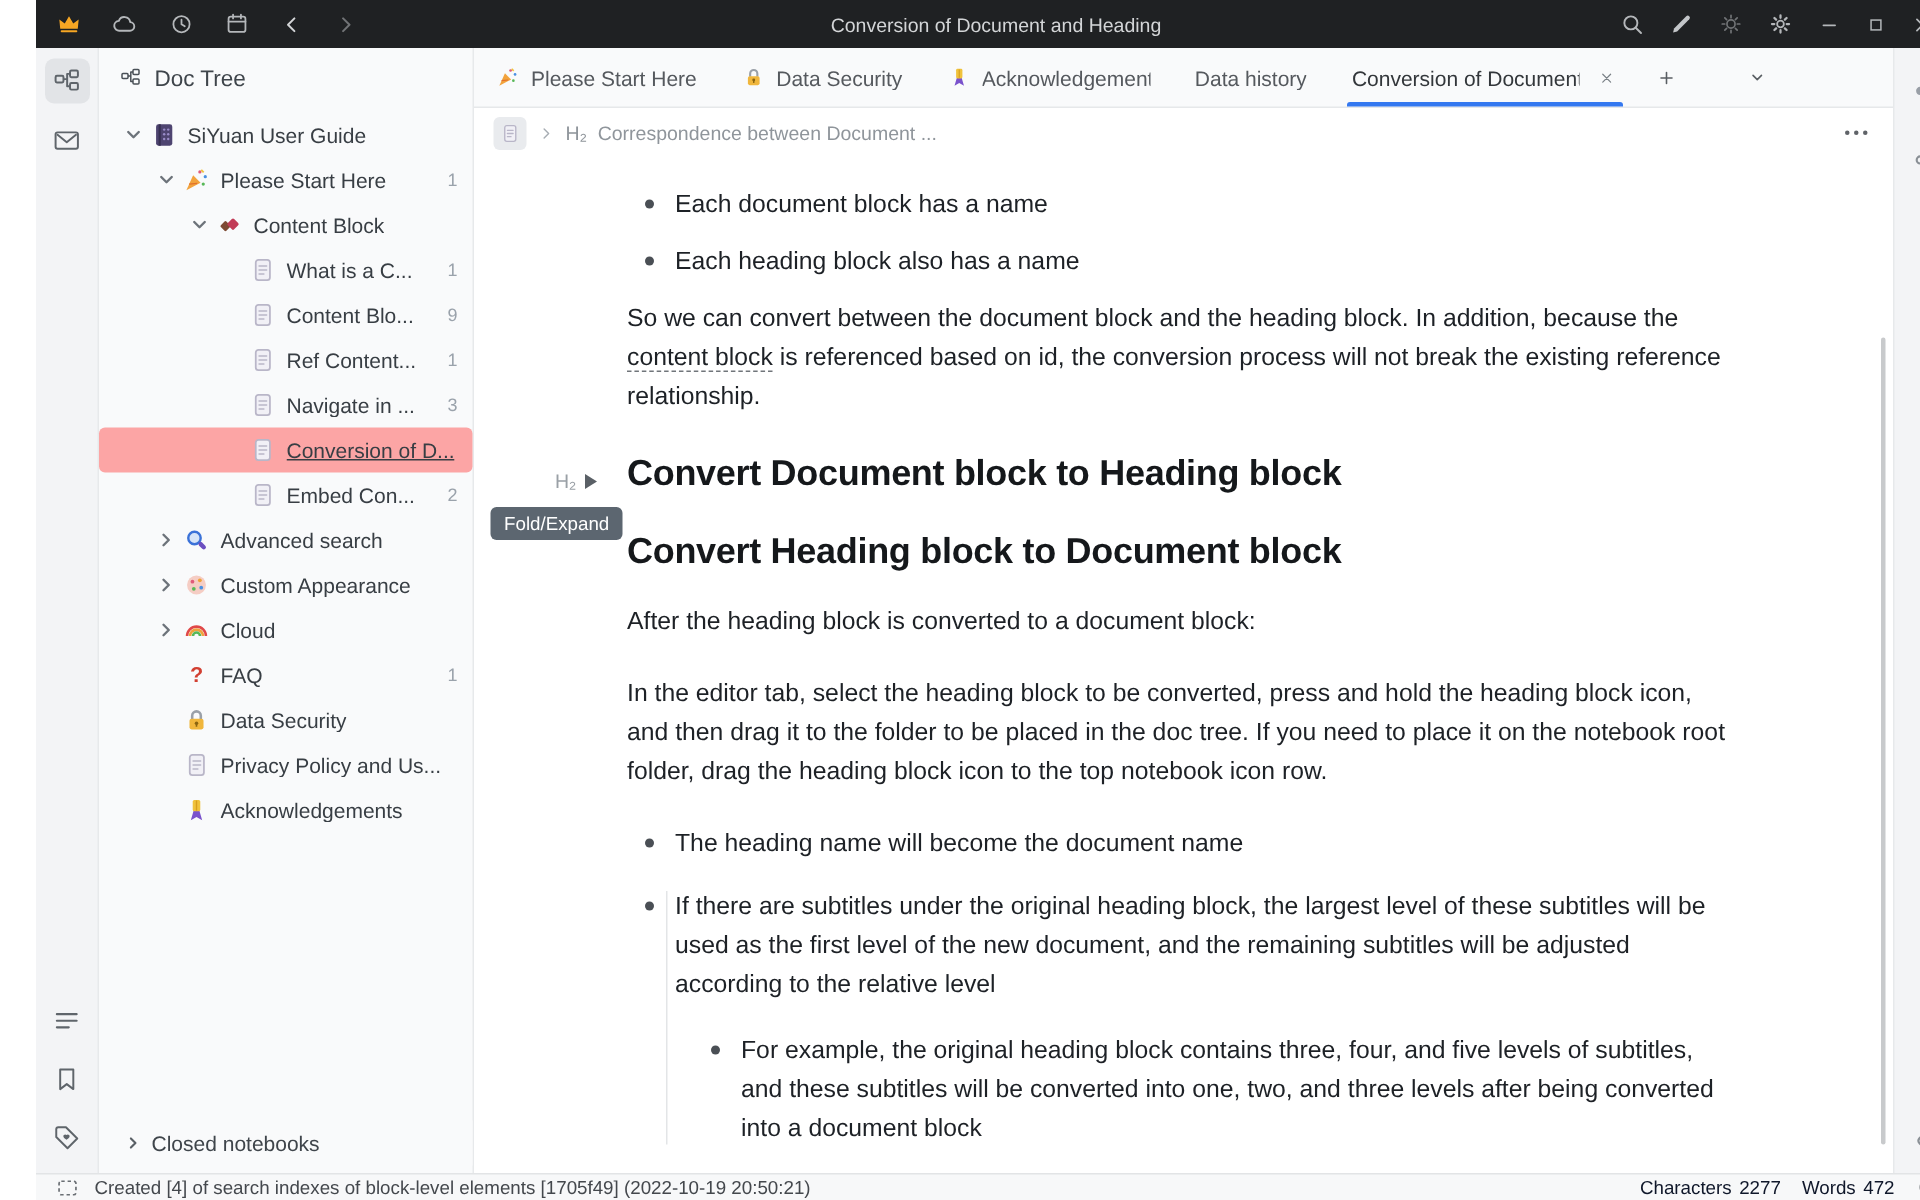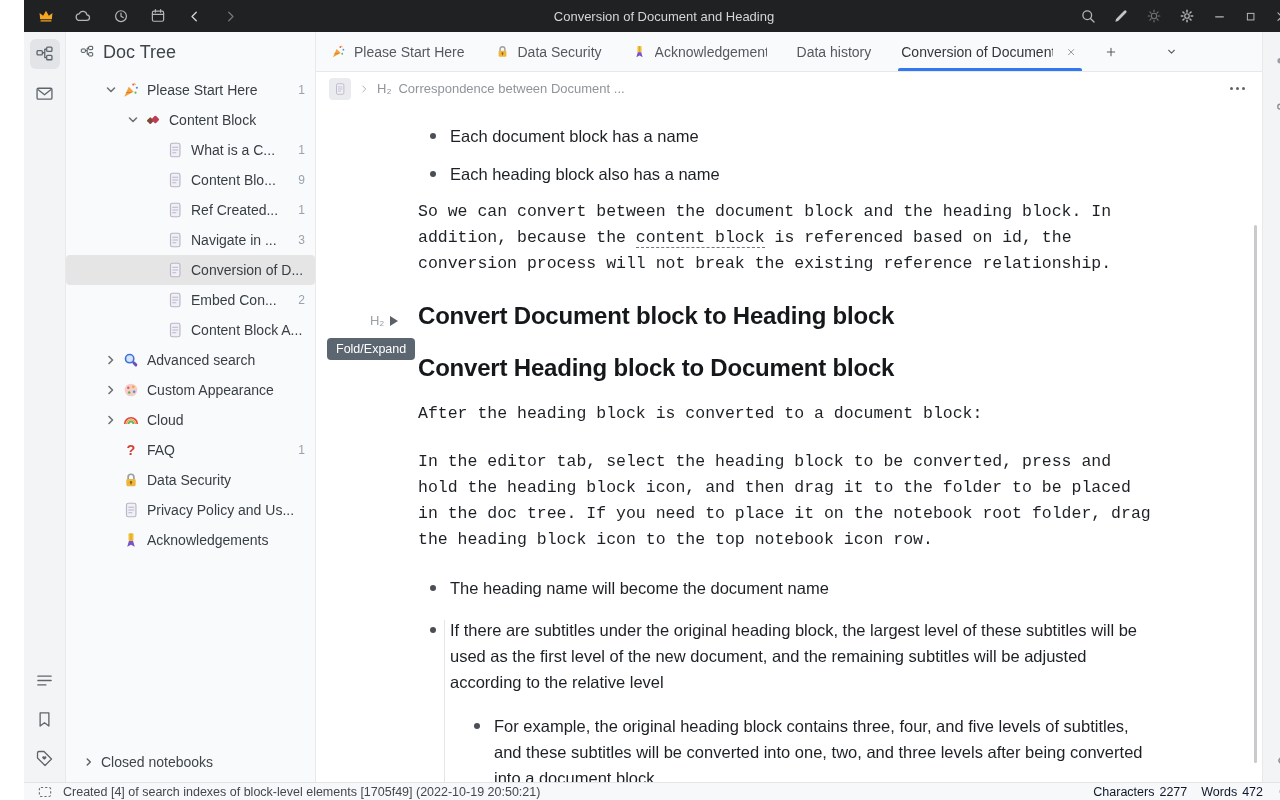--- a/index.html
+++ b/index.html
@@ -21,24 +21,24 @@
   .dock { width:42px; background:#f3f4f6; display:flex; flex-direction:column; align-items:center; flex:none; }
   .dock-left { border-right:1px solid #e7e9eb; padding-top:7px; gap:9px; }
   .dock-right { border-left:1px solid #e7e9eb; padding-top:12px; gap:16px; }
   .dock-btn { width:30px; height:30px; display:flex; align-items:center; justify-content:center; border-radius:6px; color:#5f656b; }
   .dock-btn.active { background:#e2e4e7; }
   .dock-spacer { margin-top:auto; }
   .dock-bottom { display:flex; flex-direction:column; gap:9px; padding-bottom:9px; }
 
   
   .sidebar { width:250px; background:#f9fafb; border-right:1px solid #e7e9eb; position:relative; flex:none; display:flex; flex-direction:column; }
-  .sb-header { height:40px; display:flex; align-items:center; gap:8px; padding-left:13px; font-size:18px; color:#3f454b; flex:none; }
+  .sb-header { height:40px; display:flex; align-items:center; gap:8px; padding-left:13px; font-size:15px; color:#3f454b; flex:none; }
   .tree { padding-top:3px; }
   .row { height:30px; display:flex; align-items:center; font-size:14px; color:#383e44; padding-right:10px; position:relative; }
-  .row.selected { background:#e5e5e5; border-radius:4px; }
+  .row.selected { background:#fca5a5; border-radius:4px;text-decoration:underline; }
   .tg { width:16px; height:16px; flex:none; color:#6d737a; }
   .tg-slot { width:18px; flex:none; display:flex; align-items:center; justify-content:center; }
   .ticon { width:18px; height:18px; flex:none; margin:0 7px 0 2px; }
   .lbl { white-space:nowrap; overflow:hidden; }
   .cnt { margin-left:auto; font-size:12px; color:#9aa2ab; padding-left:8px; }
   .lv0 { padding-left:14px; } .lv1 { padding-left:36px; } .lv2 { padding-left:58px; } .lv3 { padding-left:80px; }
   .closed-nb { position:absolute; bottom:5px; left:0; right:0; height:30px; display:flex; align-items:center; gap:5px; padding-left:16px; font-size:14px; color:#3f454b; background:#f9fafb; }
 
   
   .content { flex:1; min-width:0; display:flex; flex-direction:column; background:#fff; }
@@ -53,21 +53,21 @@
   .tclose { width:16px; height:16px; display:flex; align-items:center; justify-content:center; color:#7a8086; margin-left:2px; }
 
   .breadcrumb { height:33px; display:flex; align-items:center; gap:7px; padding:0 13px; font-size:13px; color:#8f959b; flex:none; }
   .bc-box { width:22px; height:22px; background:#e9ebee; border-radius:4px; display:flex; align-items:center; justify-content:center; }
   .bc-sep { color:#a7adb3; }
   .bc-more { margin-left:auto; display:flex; gap:3px; padding:4px; }
   .bc-more i { width:3px; height:3px; border-radius:50%; background:#5f6368; }
 
   .editor { flex:1; position:relative; overflow:hidden; }
   .editor-inner { padding:14px 106px 0 102px; font-size:16.5px; line-height:26px; color:#1d2126; }
-  .editor-inner p { margin:0 0 22px;font-family:Liberation Mono, monospace; }
+  .editor-inner p { margin:0 0 22px; }
   ul.blist { list-style:none; margin:4px 0 10px; }
   ul.blist > li { position:relative; padding-left:32px; margin-bottom:12px; }
   ul.blist li::before { content:""; position:absolute; left:12px; top:10px; width:6px; height:6px; border-radius:50%; background:#4a4f55; }
   ul.blist2 > li { margin-bottom:16px; }
   li.has-guide::after { content:""; position:absolute; left:26px; top:3px; bottom:2px; width:1px; background:#e3e5e7; }
   ul.nested { list-style:none; margin:18px 0 0; padding-left:12px; }
   ul.nested li { position:relative; padding-left:32px; }
   h2.hblock { font-size:24px; font-weight:700; color:#15181b; margin:26px 0 20px; position:relative; letter-spacing:-.2px; }
   .h-gutter { position:absolute; left:-48px; top:5px; display:flex; align-items:center; gap:6px; font-size:13px; font-weight:400; color:#9aa0a6; }
   .tri { width:0; height:0; border-left:8px solid #5a6066; border-top:5px solid transparent; border-bottom:5px solid transparent; }
@@ -346,20 +346,31 @@
 
     <div class="sidebar">
       <div class="sb-header">
         <svg class="ic" width="16" height="16" viewBox="0 0 24 24" style="color:#4a5057">
             <use href="#d-doctree"></use>
           </svg>
         <span>Doc Tree</span>
       </div>
       <div class="tree">
 
+        <div class="row lv0">
+          <span class="tg-slot">
+              <svg class="tg" viewBox="0 0 16 16">
+                <use href="#d-trDown"></use>
+              </svg>
+            </span>
+          <svg class="ticon" viewBox="0 0 20 20">
+              <use href="#d-notebook"></use>
+            </svg>
+          <span class="lbl">SiYuan User Guide</span>
+        </div>
 
         <div class="row lv1">
           <span class="tg-slot">
               <svg class="tg" viewBox="0 0 16 16">
                 <use href="#d-trDown"></use>
               </svg>
             </span>
           <svg class="ticon" viewBox="0 0 20 20">
               <use href="#d-party"></use>
             </svg>
@@ -395,21 +406,21 @@
             </svg>
           <span class="lbl">Content Blo...</span>
           <span class="cnt">9</span>
         </div>
 
         <div class="row lv3">
           <span class="tg-slot"></span>
           <svg class="ticon" viewBox="0 0 20 20">
               <use href="#d-file"></use>
             </svg>
-          <span class="lbl">Ref Created...</span>
+          <span class="lbl">Ref Content...</span>
           <span class="cnt">1</span>
         </div>
 
         <div class="row lv3">
           <span class="tg-slot"></span>
           <svg class="ticon" viewBox="0 0 20 20">
               <use href="#d-file"></use>
             </svg>
           <span class="lbl">Navigate in ...</span>
           <span class="cnt">3</span>
@@ -425,27 +436,20 @@
 
         <div class="row lv3">
           <span class="tg-slot"></span>
           <svg class="ticon" viewBox="0 0 20 20">
               <use href="#d-file"></use>
             </svg>
           <span class="lbl">Embed Con...</span>
           <span class="cnt">2</span>
         </div>
 
-        <div class="row lv3">
-          <span class="tg-slot"></span>
-          <svg class="ticon" viewBox="0 0 20 20">
-              <use href="#d-file"></use>
-            </svg>
-          <span class="lbl">Content Block A...</span>
-        </div>
 
 
         <div class="row lv1">
           <span class="tg-slot">
               <svg class="tg" viewBox="0 0 16 16">
                 <use href="#d-trRight"></use>
               </svg>
             </span>
           <svg class="ticon" viewBox="0 0 20 20">
               <use href="#d-mag"></use>

